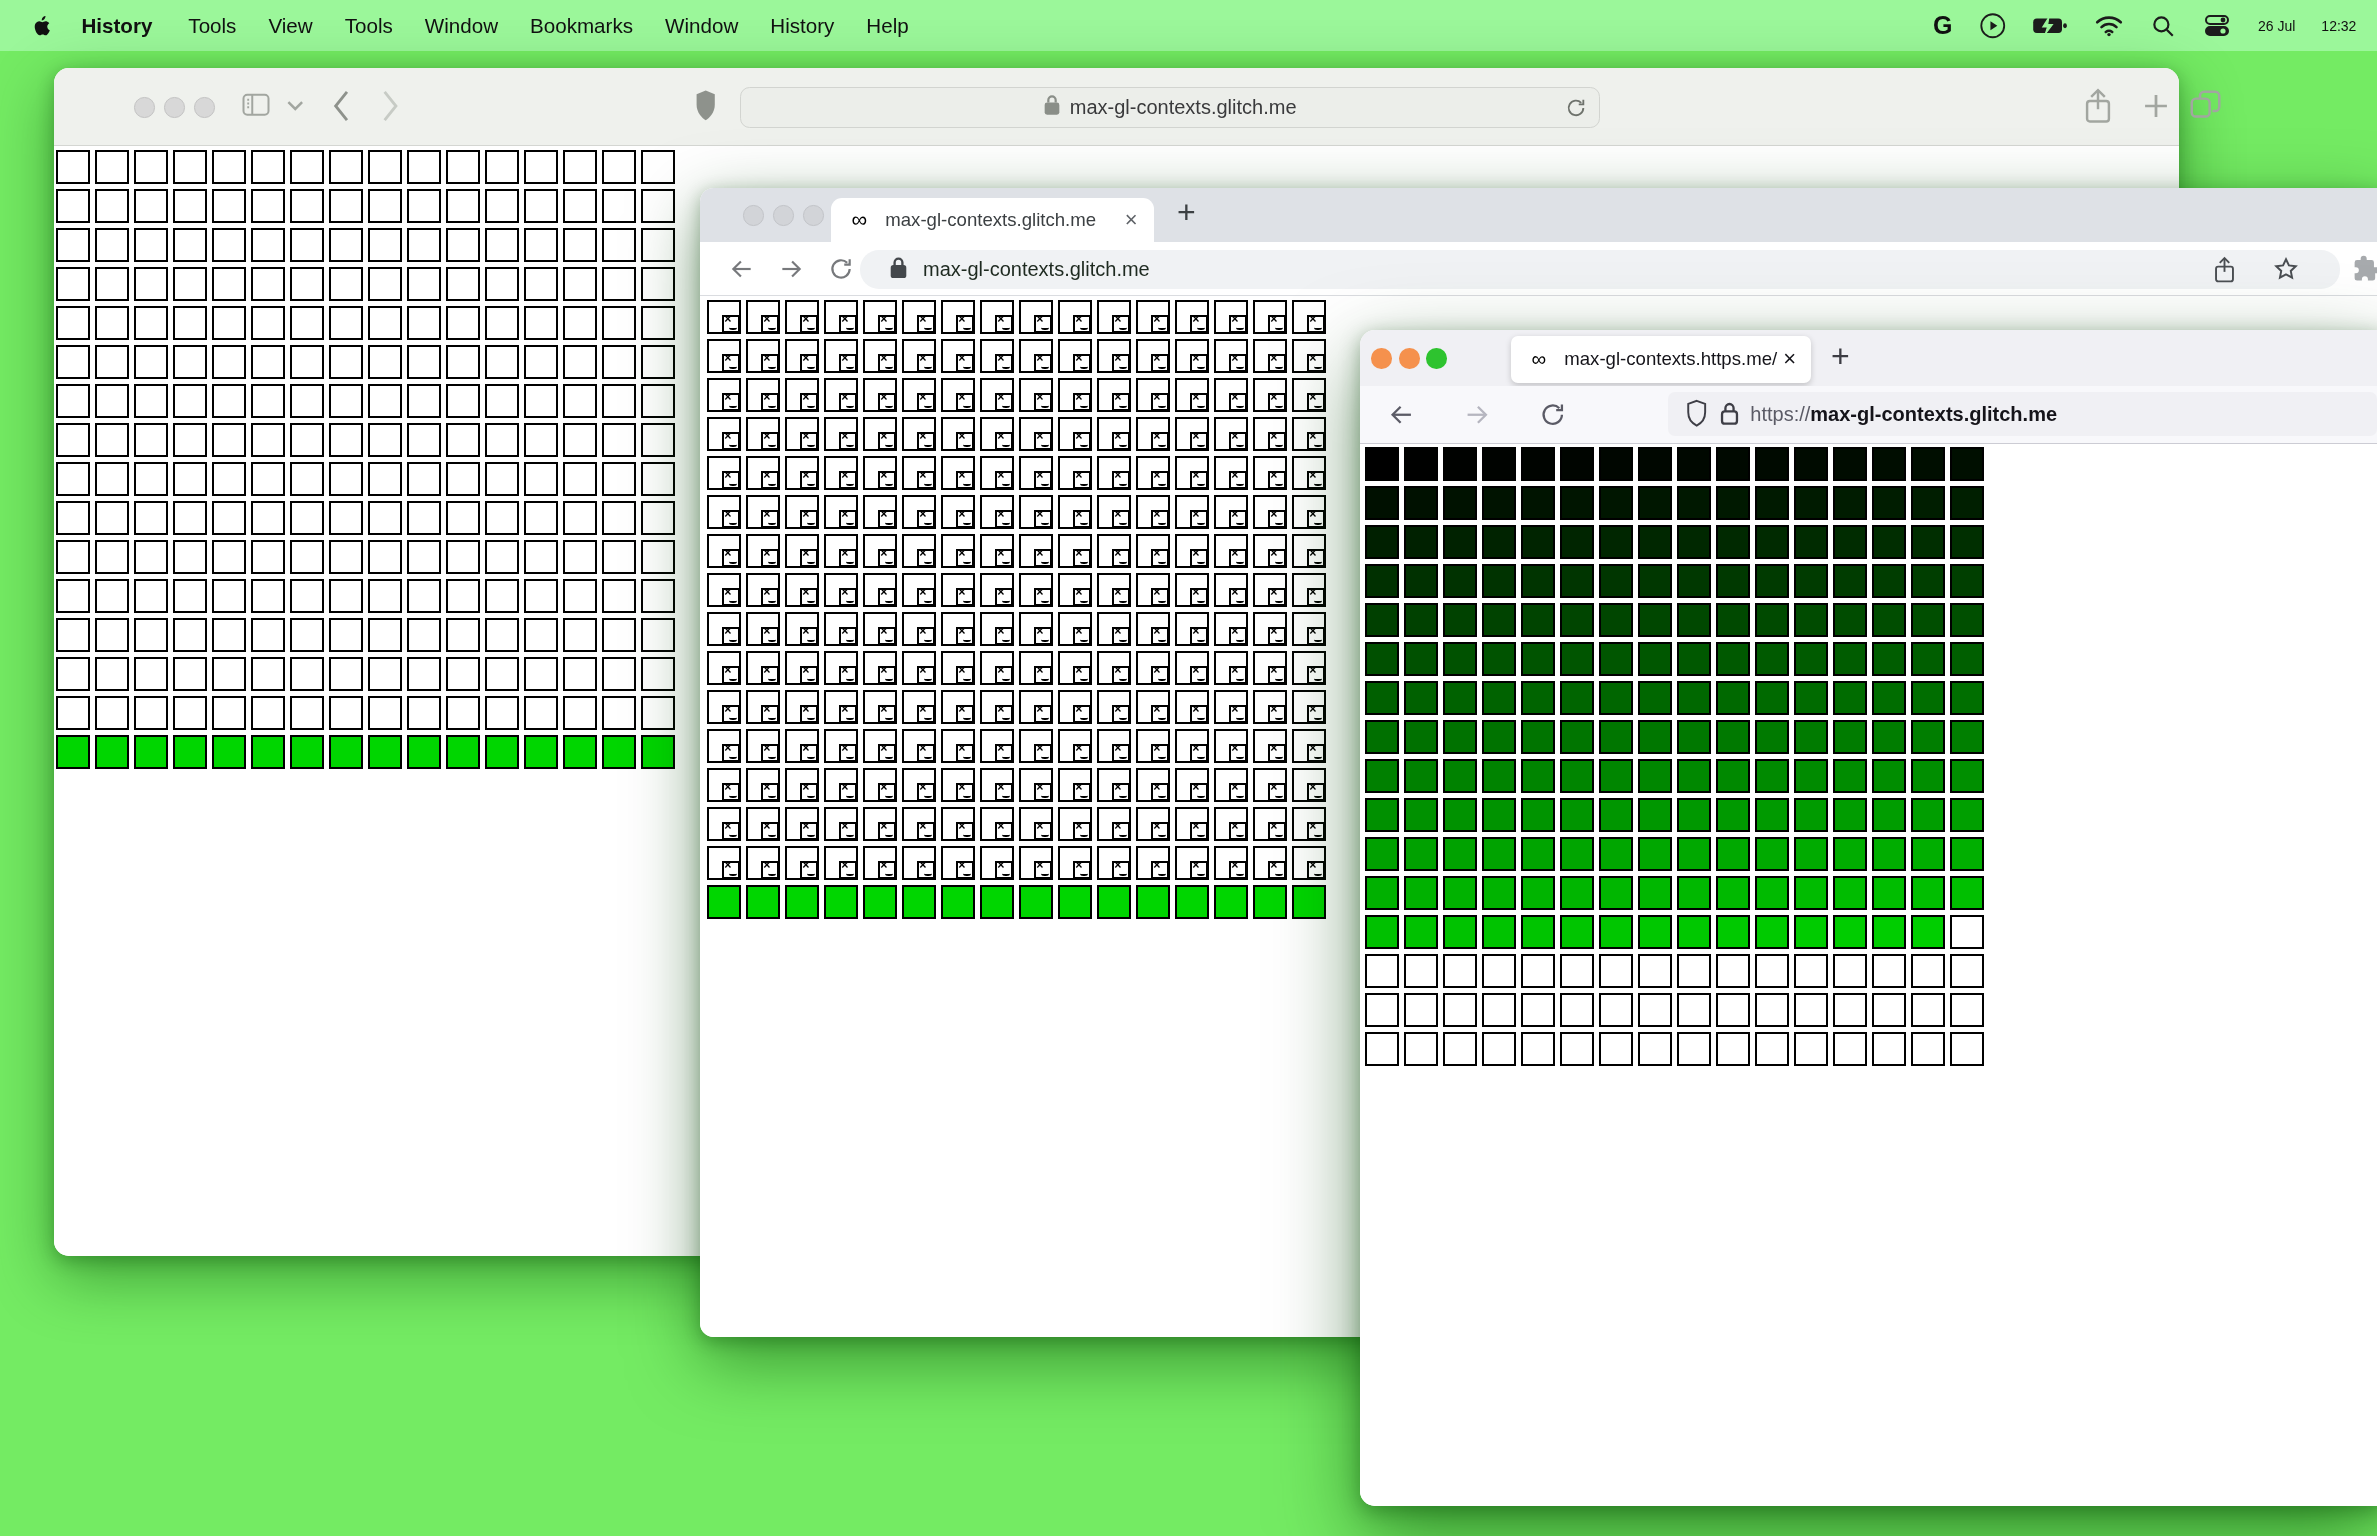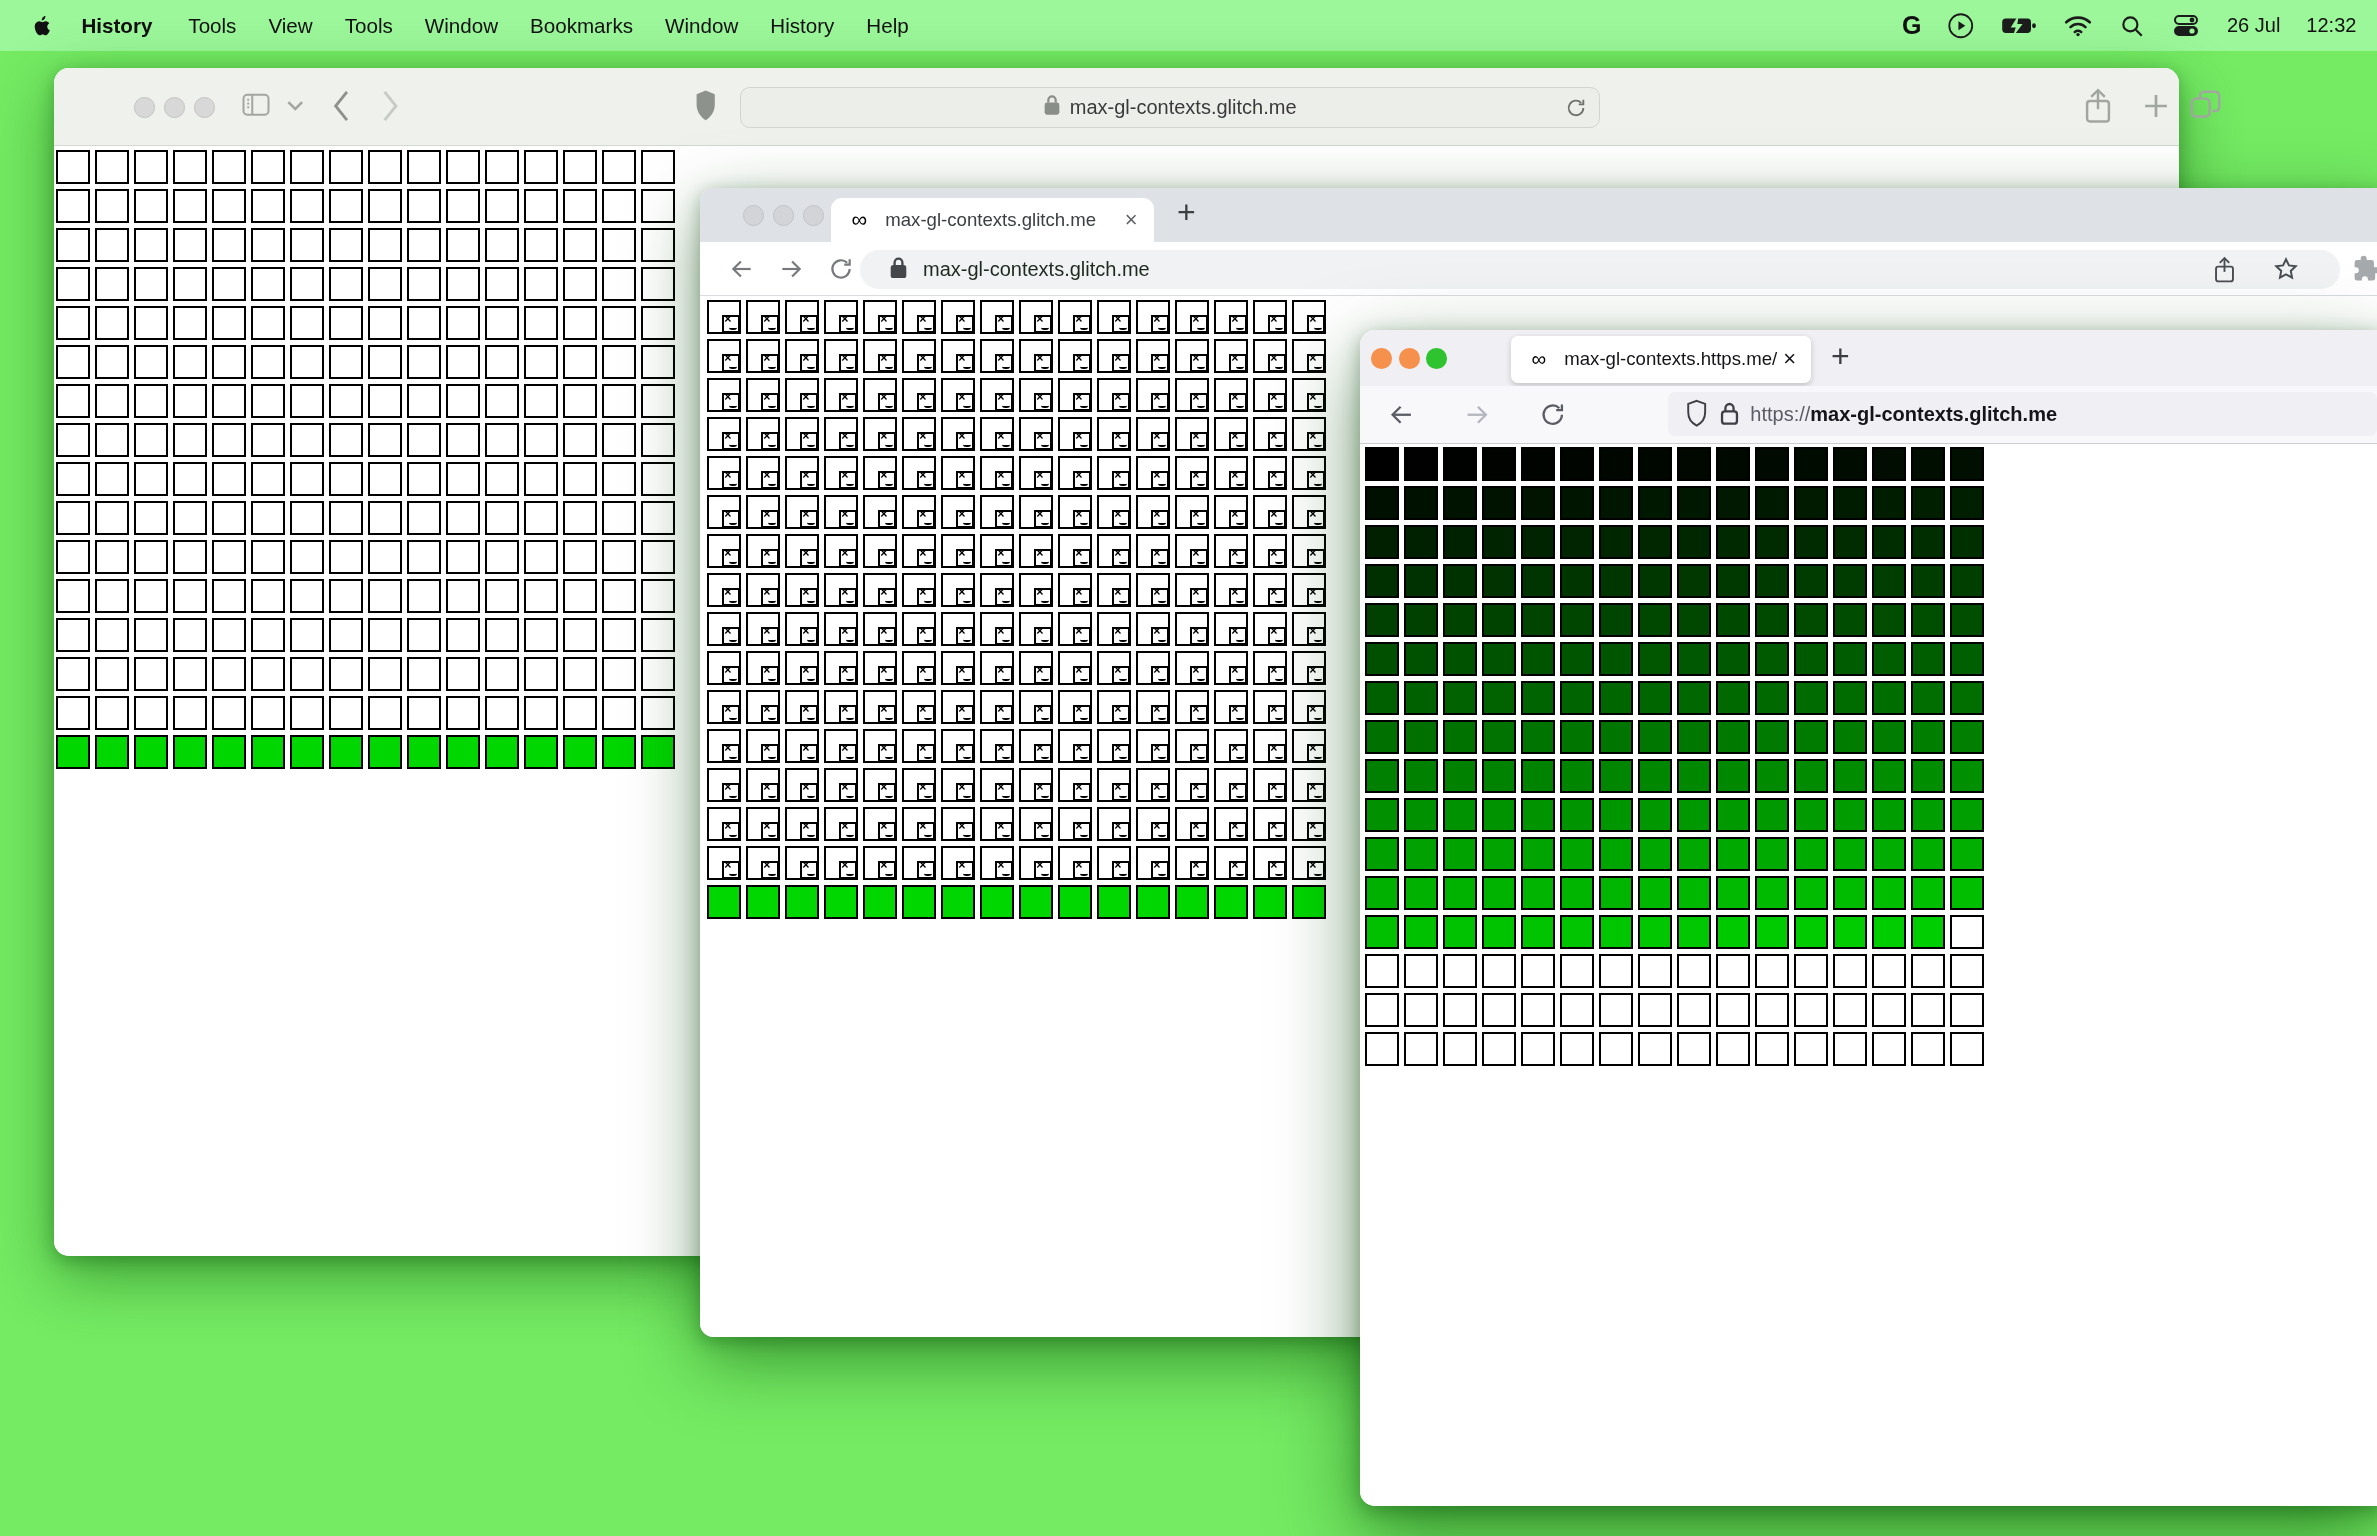--- a/index.html
+++ b/index.html
@@ -9,21 +9,21 @@
   
   .menubar { position:absolute; left:0; top:0; width:2377px; height:51px;
     background:#9BF79A; display:flex; align-items:center; padding:0 20.6px 0 29px;
     font-size:20.6px; color:#111; }
   .menubar .apple { width:23.4px; height:27.5px; margin-right:29px; display:flex; align-items:center; }
   .menubar .appname { font-weight:bold; margin-right:36px; }
   .menubar .mitem { margin-right:32px; }
   .mb-right { margin-left:auto; display:flex; align-items:center; gap:26px; font-size:20.6px; }
   .mb-right .g { font-weight:bold; font-size:25px; }
   .mb-right svg { display:block; }
-  .mb-date, .mb-time { font-size:20px; }
+  .mb-date, .mb-time { font-size:14px; }
 
   
   .window { position:absolute; }
 
   
   .grid { display:grid; position:absolute; }
   .cell { width:34px; height:34px; border:2.8px solid #000; background:#fff; margin:2.1px; position:relative; }
   .bic { position:absolute; right:-0.7px; bottom:-0.7px; width:18px; height:18px;
          border:2.8px solid #000; background:#fff; }
   .bix { position:absolute; top:-3.4px; left:0.7px; font-size:12.4px; font-weight:bold; line-height:1.1; color:#000;}

